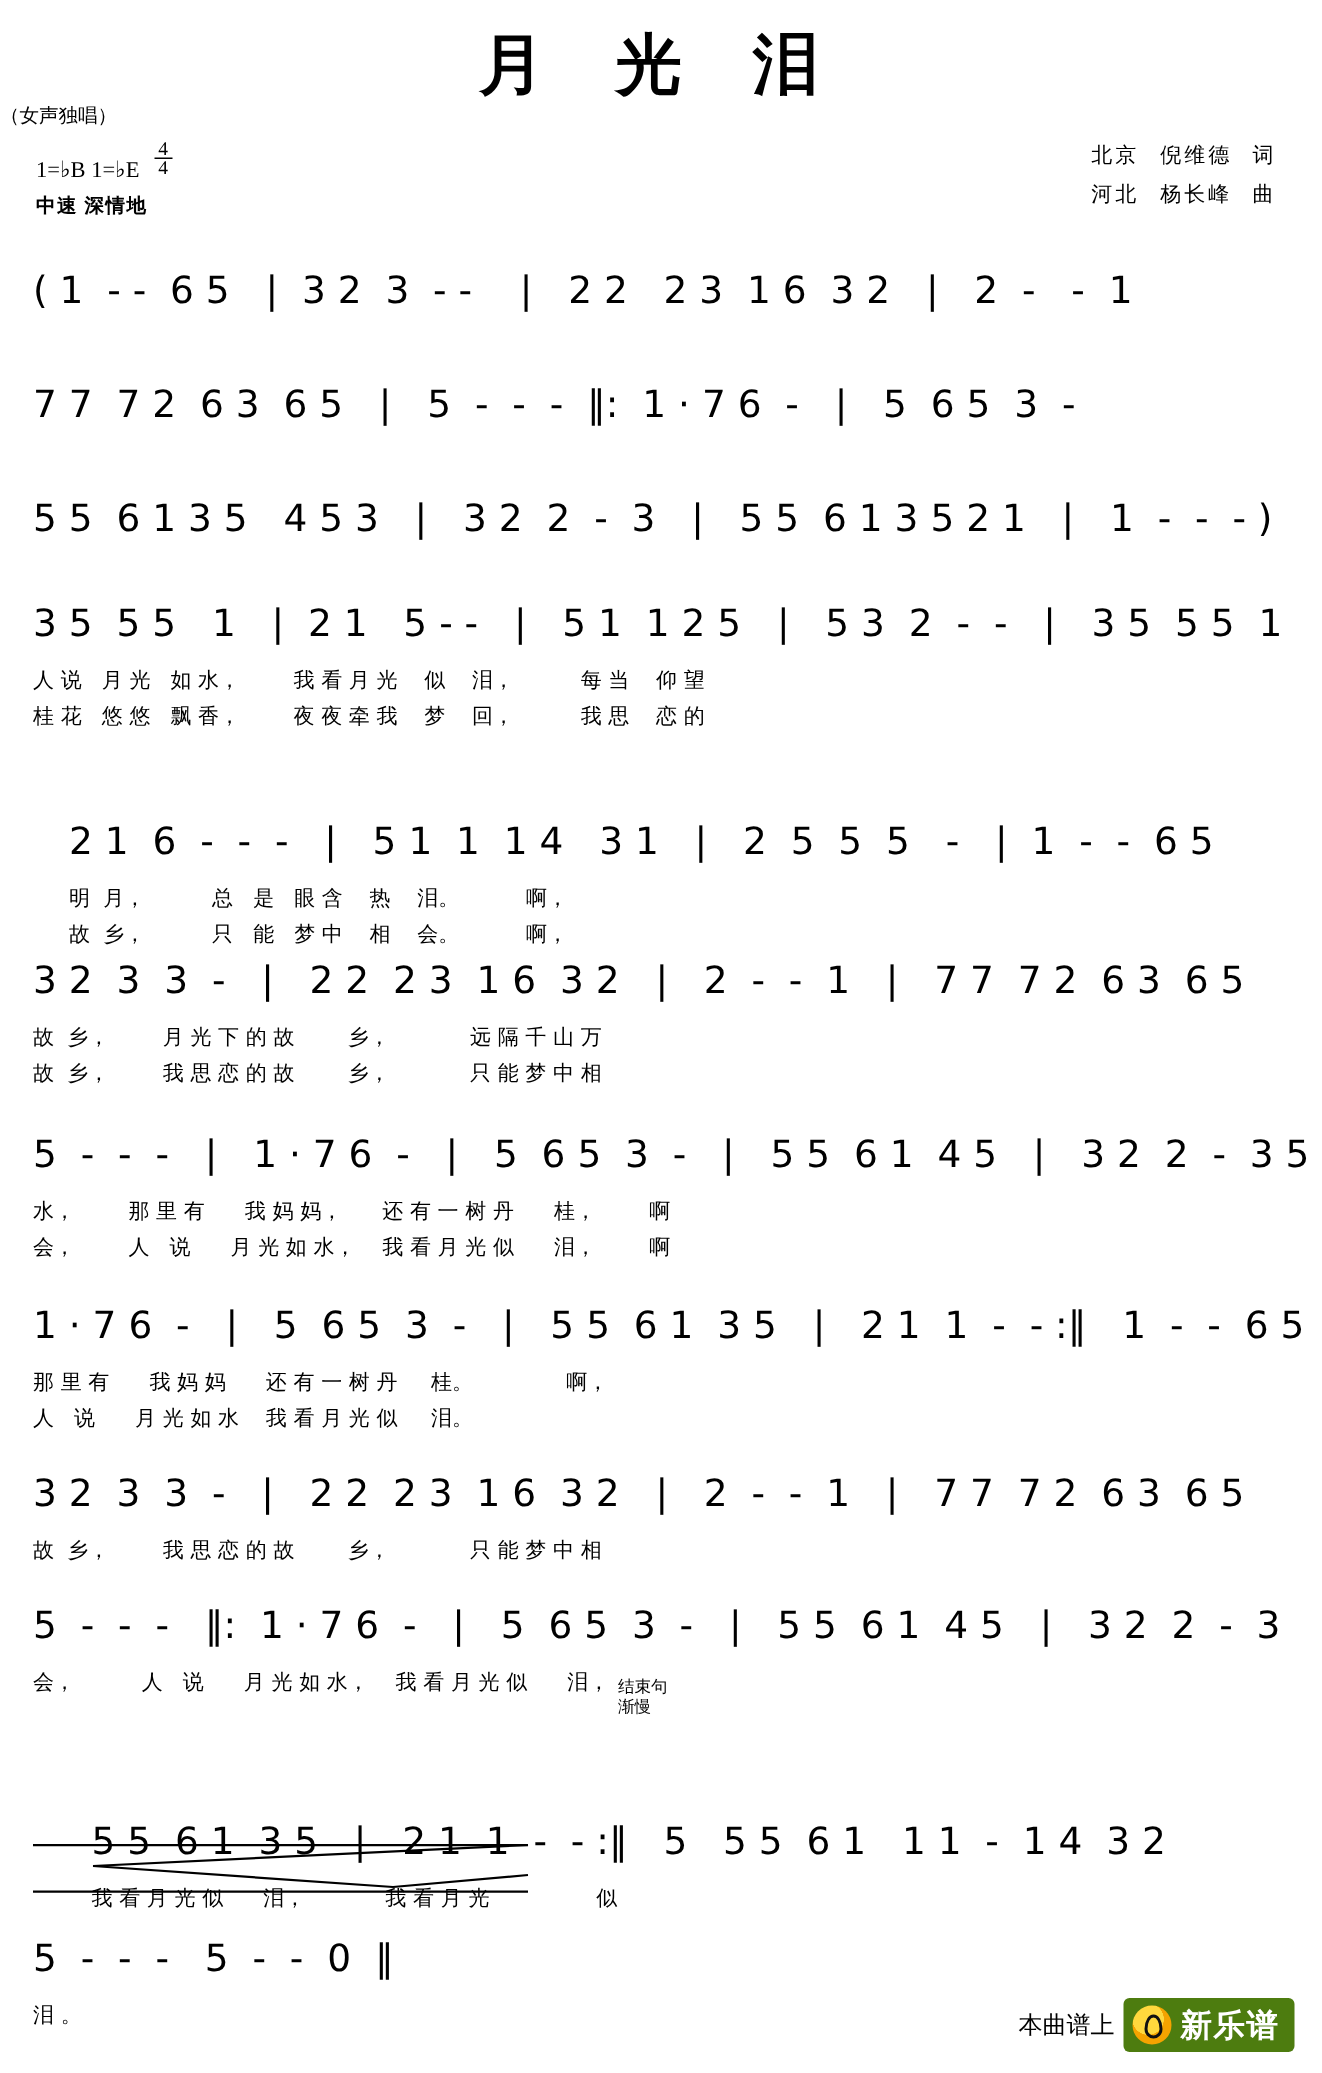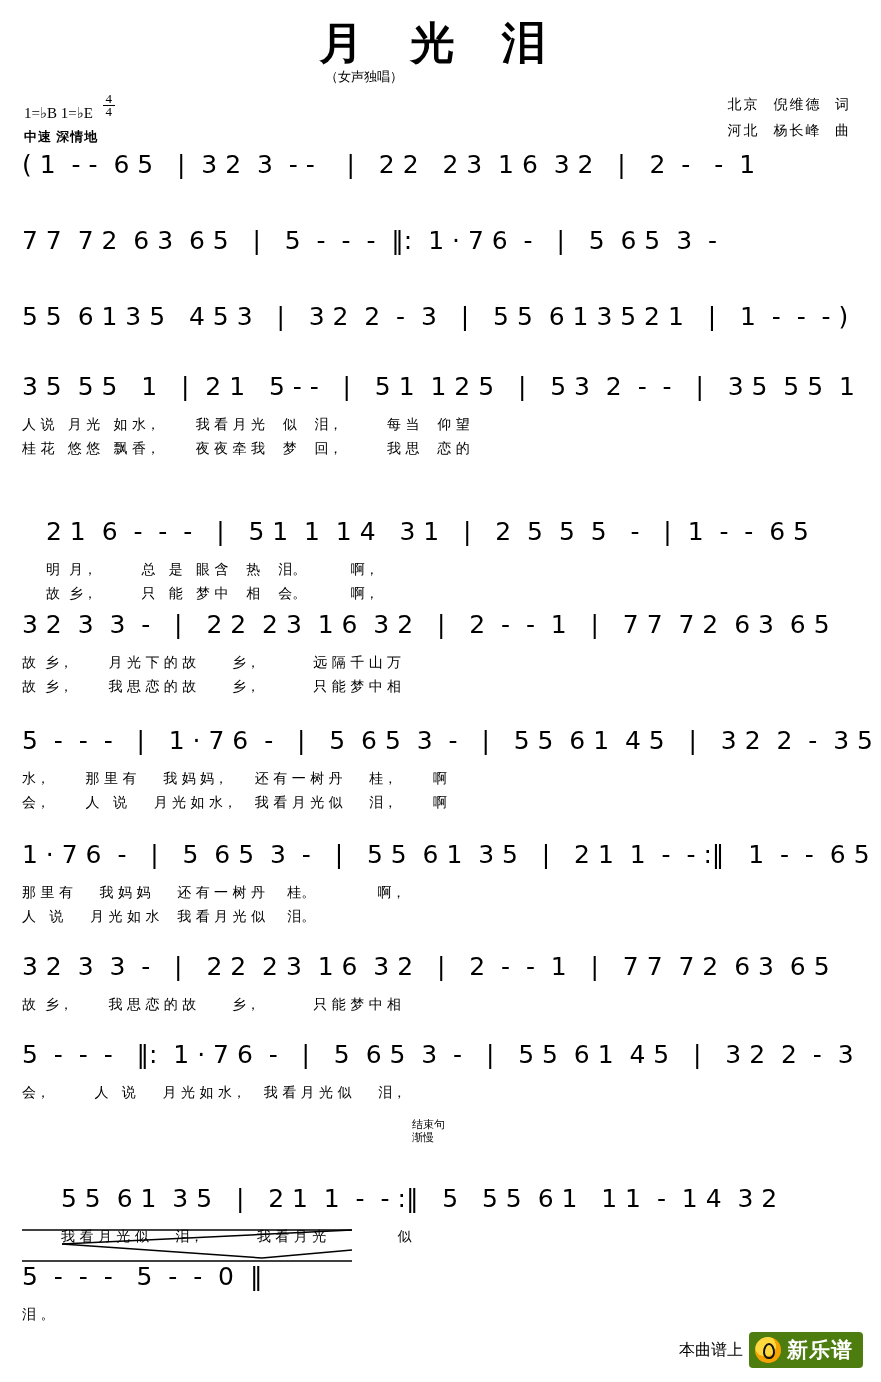--- a/index.html
+++ b/index.html
@@ -9,36 +9,36 @@
     color:#000;
   }
   .sheet{position:absolute;left:0;top:0;width:881px;height:1382px;overflow:hidden;}
 
   .title{
     position:absolute;top:14px;left:0;width:881px;text-align:center;
     font-family:"DejaVu Sans", sans-serif;
     font-size:44px;font-weight:bold;letter-spacing:16px;
   }
   .subtitle{
-    position:absolute;top:68px;left:0;width:728px;text-align:center;
+    position:absolute;top:68px;left:0;width:728px;
     font-size:13px;
   }
   .credits{position:absolute;right:30px;top:92px;font-size:14px;line-height:26px;text-align:right;}
   .credits span{letter-spacing:2px;}
   .credits .role{margin-left:10px;}
 
   .keysig{position:absolute;left:24px;top:96px;font-size:15px;}
   .meter{display:inline-block;position:relative;top:-2px;margin-left:6px;line-height:10px;font-size:13px;text-align:center;}
   .meter i{display:block;font-style:normal;}
   .meter .bar{display:block;width:12px;height:1px;background:#000;margin:1px auto;}
 
   .tempo{position:absolute;left:24px;top:128px;font-size:13px;font-weight:bold;letter-spacing:1px;}
 
   
-  .row{position:absolute;left:0;width:881px;}
+  .row{position:absolute;left:0;width:881px;margin-top:29px;}
   .notes{
     position:relative;height:44px;
     font-family:"DejaVu Sans", sans-serif;
     font-size:25px;letter-spacing:0px;white-space:pre;
     padding-left:22px;box-sizing:border-box;
   }
   .lyr{
     position:relative;height:22px;font-size:14px;white-space:pre;
     padding-left:22px;box-sizing:border-box;
     font-family:"DejaVu Sans", sans-serif;

